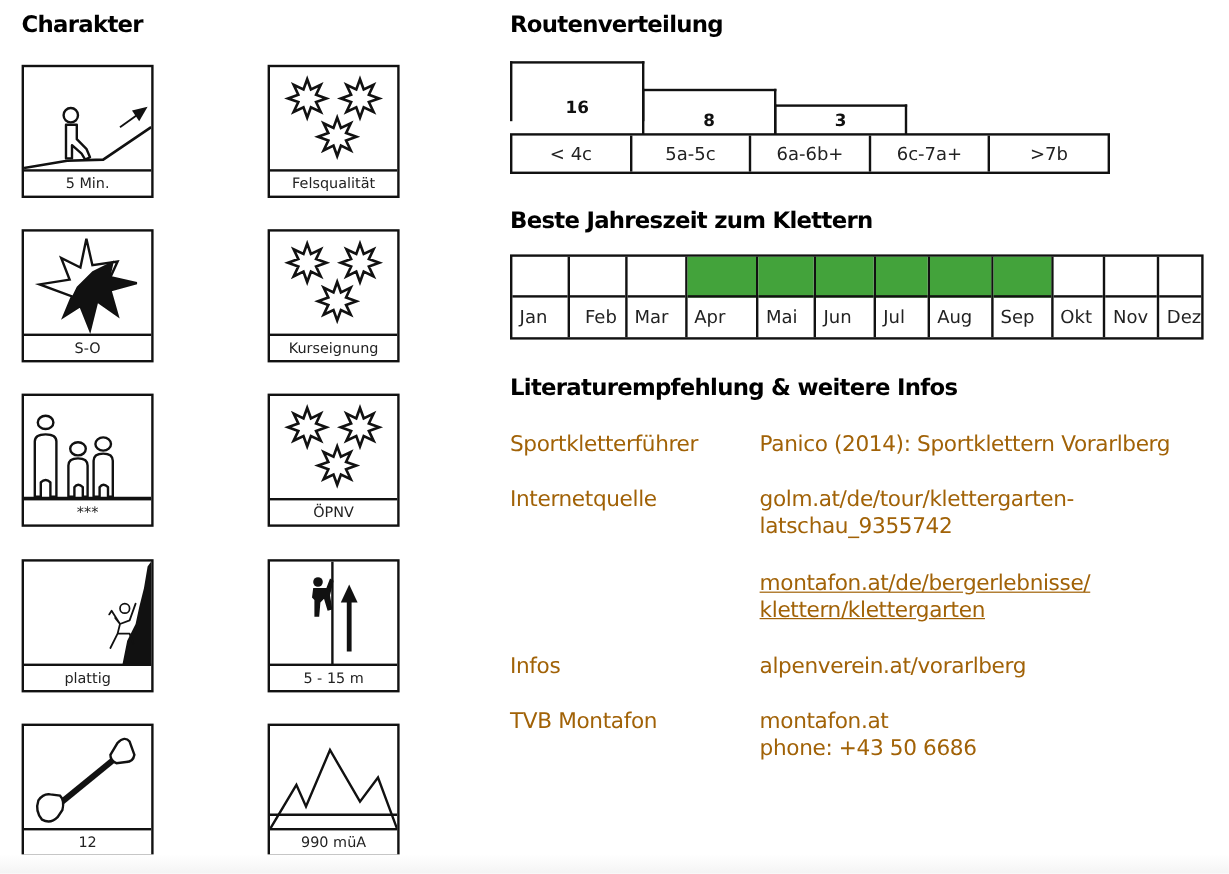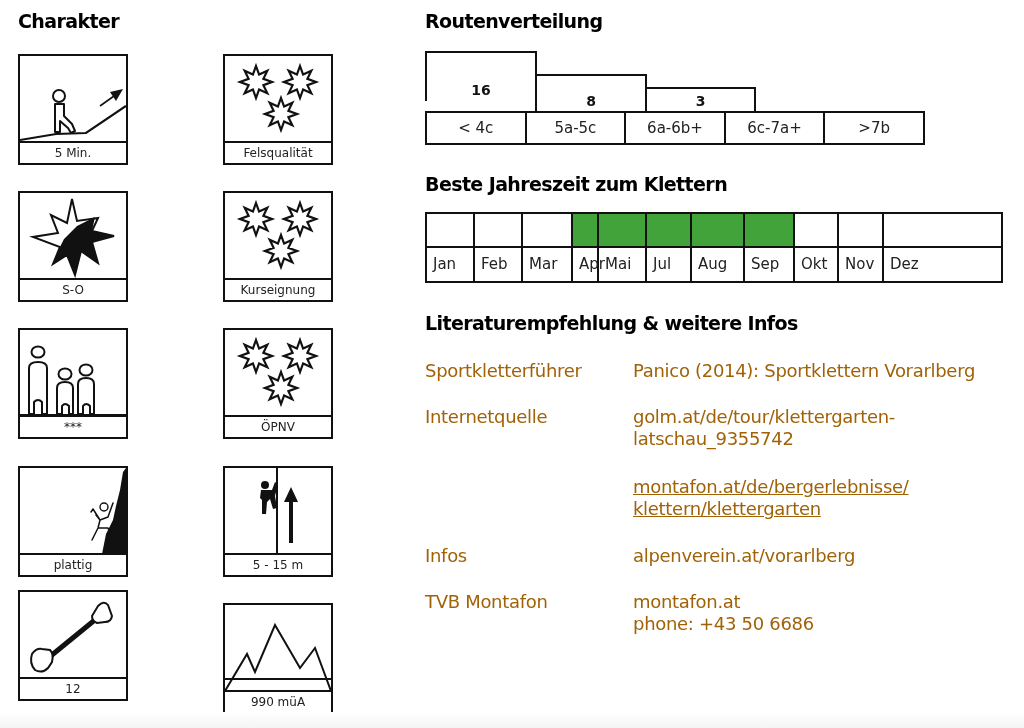--- a/index.html
+++ b/index.html
@@ -160,21 +160,21 @@
       <line x1="52" y1="0" x2="52" y2="86" stroke="#111" stroke-width="2"></line>
       <circle cx="40" cy="17" r="4" fill="#111"></circle>
       <path d="M36 22 L47 22 L50 14 L53 16 L50 28 L52 40 L48 41 L45 31 L42 34 L41 46 L37 46 L37 32 L35 30 Z" fill="#111"></path>
       <line x1="66" y1="75" x2="66" y2="30" stroke="#111" stroke-width="4"></line>
       <polygon points="59,34 66,19 73,34" fill="#111"></polygon>
     </svg>
   </div>
   <div class="cap">5 - 15 m</div>
 </div>
 
-<div class="tile" style="left:18px; top:590px;text-decoration:underline;">
+<div class="tile" style="left:18px; top:603px;text-decoration:underline;">
   <div class="pic">
     <svg width="106" height="86" viewBox="0 0 106 86">
       <line x1="27" y1="67" x2="76" y2="27" stroke="#111" stroke-width="5"></line>
       <path d="M78 14 Q84 8 88 13 L92 24 Q91 30 85 30 L77 31 Q72 29 72 24 Z" fill="#fff" stroke="#111" stroke-width="2"></path>
       <path d="M12 62 Q16 56 22 57 L30 58 Q34 62 32 70 L28 76 Q22 82 15 78 Q9 71 12 62 Z" fill="#fff" stroke="#111" stroke-width="2"></path>
     </svg>
   </div>
   <div class="cap">12</div>
 </div>
 
@@ -208,35 +208,39 @@
   <div class="rd-cell">&gt;7b</div>
 </div>
 
 <h2 style="left:425px; top:173px;">Beste Jahreszeit zum Klettern</h2>
 
 <div class="season">
   <div class="mcol" style="width:48px;">
       <div class="fill"></div>
       <div class="lbl">Jan</div>
     </div>
+  <div class="mcol" style="width:48px;text-align:center;">
+      <div class="fill"></div>
+      <div class="lbl">Feb</div>
+    </div>
+  <div class="mcol" style="width:50px;">
+      <div class="fill"></div>
+      <div class="lbl">Mar</div>
+    </div>
+  <div class="mcol" style="width:60px;">
+      <div class="fill on" style="background: rgb(67, 163, 59);"></div>
+      <div class="lbl">Apr</div>
+    </div>
   <div class="mcol" style="width:48px;">
-      <div class="fill"></div>
-      <div class="lbl">Feb</div>
+      <div class="fill on" style="background: rgb(67, 163, 59);"></div>
+      <div class="lbl">Mai</div>
     </div>
   <div class="mcol" style="width:50px;">
-      <div class="fill"></div>
-      <div class="lbl">Mar</div>
-    </div>
-  <div class="mcol" style="width:26px;">
-      <div class="fill on" style="background: rgb(67, 163, 59);"></div>
-      <div class="lbl">Apr</div>
-    </div>
-  <div class="mcol" style="width:48px;">
-      <div class="fill on" style="background: rgb(67, 163, 59);"></div>
-      <div class="lbl">Mai</div>
+      <div class="fill on" style="background: rgb(67, 163, 59);"></div>
+      <div class="lbl">Jun</div>
     </div>
   <div class="mcol" style="width:45px;">
       <div class="fill on" style="background: rgb(67, 163, 59);"></div>
       <div class="lbl">Jul</div>
     </div>
   <div class="mcol" style="width:53px;">
       <div class="fill on" style="background: rgb(67, 163, 59);"></div>
       <div class="lbl">Aug</div>
     </div>
   <div class="mcol" style="width:50px;">

